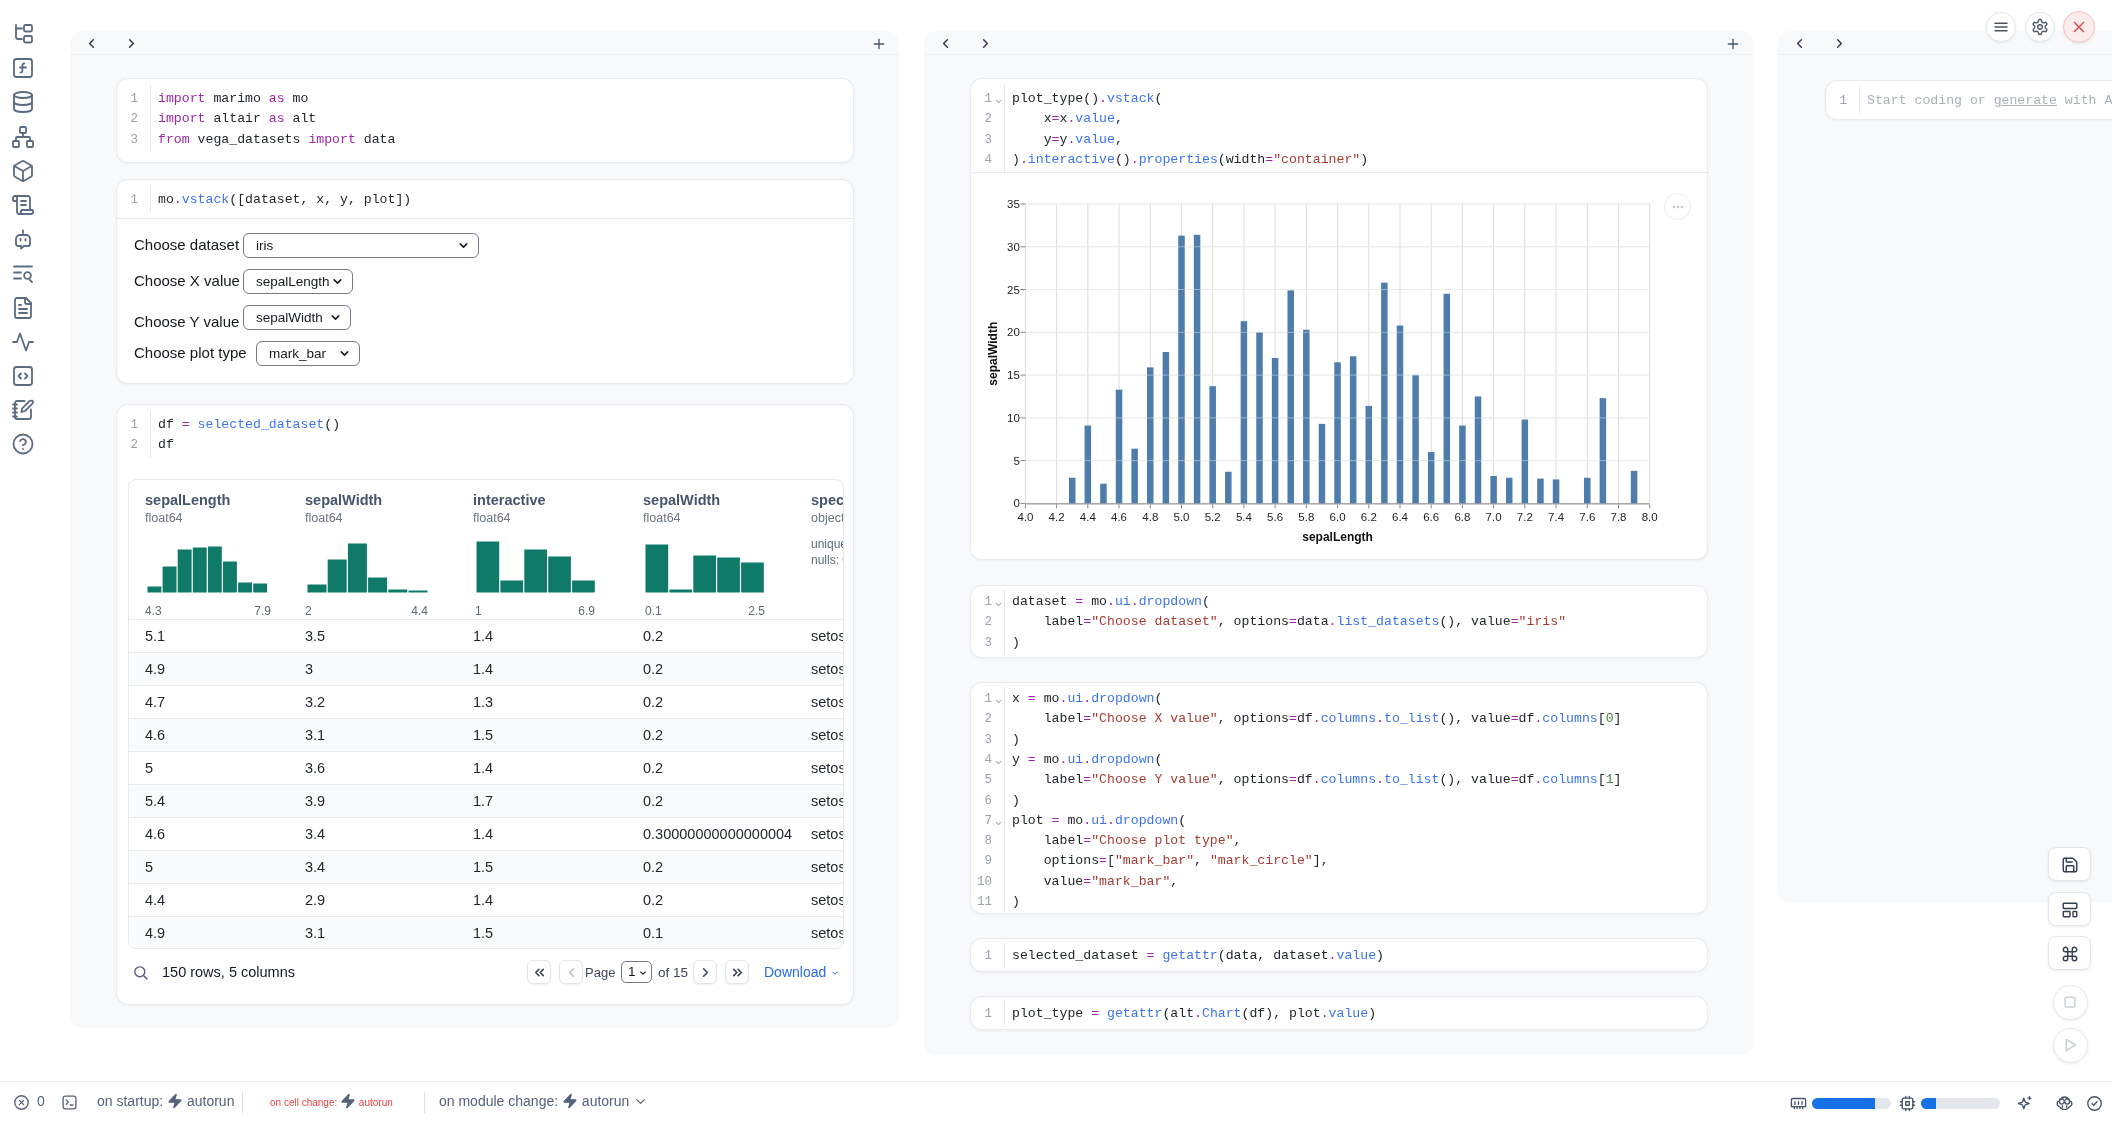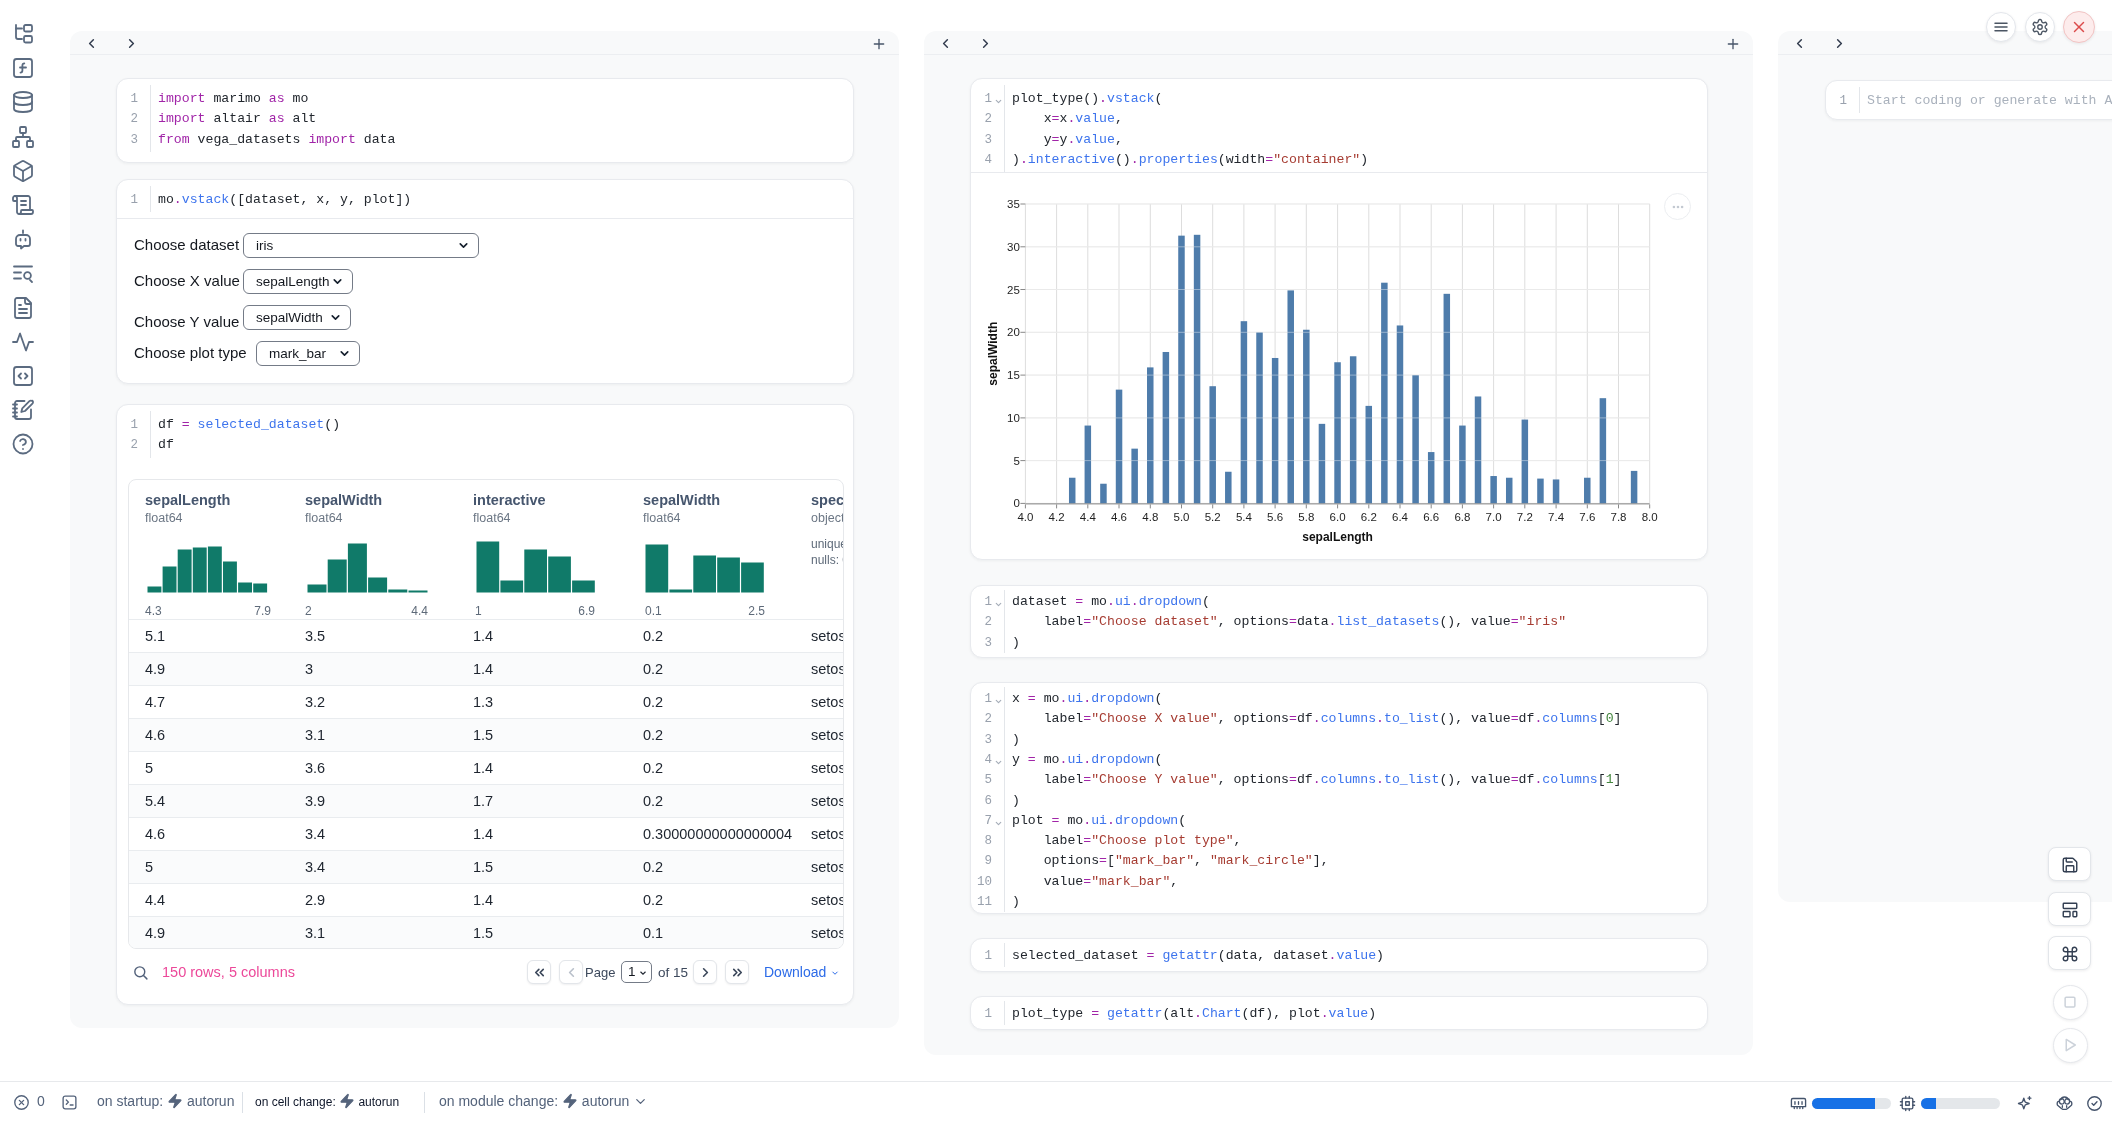--- a/index.html
+++ b/index.html
@@ -273,21 +273,21 @@
           <div class="abs tval" style="left:176px;top:8px">3.1</div>
           <div class="abs tval" style="left:344px;top:8px">1.5</div>
           <div class="abs tval" style="left:514px;top:8px">0.1</div>
           <div class="abs tval" style="left:682px;top:8px">setosa</div>
         </div>
       </div>
       <span class="abs" style="left:15px;top:559px"><svg width="17" height="17" viewBox="0 0 24 24" fill="none" stroke="#52617a" stroke-width="2" stroke-linecap="round" stroke-linejoin="round">
           <circle cx="11" cy="11" r="7"></circle>
           <path d="M21 21l-4.3-4.3"></path>
         </svg></span>
-      <div class="abs" style="left:45px;top:559px;font-size:14.5px;color:#ec4899">150 rows, 5 columns</div>
+      <div class="abs" style="left:45px;top:559px;font-size:14.5px;color:#0f172a">150 rows, 5 columns</div>
       <div class="pgbtn" style="left:410px;top:555px">
         <svg width="15" height="15" viewBox="0 0 24 24" fill="none" stroke="#3b475a" stroke-width="2.6" stroke-linecap="round" stroke-linejoin="round">
           <path d="m11 17-5-5 5-5"></path>
           <path d="m18 17-5-5 5-5"></path>
         </svg>
       </div>
       <div class="pgbtn" style="left:442px;top:555px">
         <svg width="15" height="15" viewBox="0 0 24 24" fill="none" stroke="#b9c0ca" stroke-width="2.6" stroke-linecap="round" stroke-linejoin="round">
           <path d="M15 18l-6-6 6-6"></path>
         </svg>
@@ -518,21 +518,21 @@
 <div class="colhead">
       <span class="abs" style="left:14px;top:5px"><svg width="15" height="15" viewBox="0 0 24 24" fill="none" stroke="#323c4e" stroke-width="2.4" stroke-linecap="round" stroke-linejoin="round">
           <path d="M15 18l-6-6 6-6"></path>
         </svg></span>
       <span class="abs" style="left:54px;top:5px"><svg width="15" height="15" viewBox="0 0 24 24" fill="none" stroke="#323c4e" stroke-width="2.4" stroke-linecap="round" stroke-linejoin="round">
           <path d="m9 18 6-6-6-6"></path>
         </svg></span>
     </div>
 <div class="cell" style="left:47px;top:49px;width:400px;height:40px">
       <div class="gb" style="top:6px;height:26.3px"></div>
-      <div class="cl" style="top:10px"><span class="no">1</span><span class="tx"><span style="color:#a9b1bc">Start coding or <span style="">generate</span> with AI</span></span></div>
+      <div class="cl" style="top:10px"><span class="no">1</span><span class="tx"><span style="color:#a9b1bc">Start coding or <span style="text-decoration:underline">generate</span> with AI</span></span></div>
     </div>
 </div>
 <div class="circbtn" style="left:1986px;top:12px;width:30px;height:30px;background:#fff;border-color:#e4e7ec">
     <span class="abs" style="left:5px;top:5px"><svg width="18" height="18" viewBox="0 0 24 24" fill="none" stroke="#4b5563" stroke-width="2" stroke-linecap="round" stroke-linejoin="round">
         <path d="M4 7h16"></path>
         <path d="M4 12h16"></path>
         <path d="M4 17h16"></path>
       </svg></span>
   </div>
 <div class="circbtn" style="left:2025px;top:12px;width:30px;height:30px;background:#fff;border-color:#e4e7ec">
@@ -585,21 +585,21 @@
 <div class="abs" style="left:37px;top:11px;font-size:14px;color:#54637b">0</div>
 <span class="abs" style="left:61px;top:12px"><svg width="17" height="17" viewBox="0 0 24 24" fill="none" stroke="#54637b" stroke-width="1.9" stroke-linecap="round" stroke-linejoin="round">
         <rect x="3" y="3" width="18" height="18" rx="3"></rect>
         <path d="M7.5 8.5 10.5 11.5 7.5 14.5"></path>
         <path d="M13 15.5h4"></path>
       </svg></span>
 <div class="abs" style="left:97px;top:11px;font-size:14px;color:#54637b">on startup: <svg width="16" height="16" viewBox="0 0 24 24" fill="#54637b" stroke="#54637b" stroke-width="1.6" stroke-linecap="round" stroke-linejoin="round" style="vertical-align:-3px">
         <path d="M4 14a1 1 0 0 1-.78-1.63l9.9-10.2a.5.5 0 0 1 .86.46l-1.92 6.02A1 1 0 0 0 13 10h7a1 1 0 0 1 .78 1.63l-9.9 10.2a.5.5 0 0 1-.86-.46l1.92-6.02A1 1 0 0 0 11 14z"></path>
       </svg> autorun</div>
 <div class="abs" style="left:242px;top:10px;width:1px;height:21px;background:#dbe0e6"></div>
-<div class="abs" style="left:255px;top:11px;font-size:12px;color:#0f172a">on cell change: <svg width="16" height="16" viewBox="0 0 24 24" fill="#54637b" stroke="#54637b" stroke-width="1.6" stroke-linecap="round" stroke-linejoin="round" style="vertical-align:-3px">
+<div class="abs" style="left:270px;top:11px;font-size:10px;color:#ef4444">on cell change: <svg width="16" height="16" viewBox="0 0 24 24" fill="#54637b" stroke="#54637b" stroke-width="1.6" stroke-linecap="round" stroke-linejoin="round" style="vertical-align:-3px">
         <path d="M4 14a1 1 0 0 1-.78-1.63l9.9-10.2a.5.5 0 0 1 .86.46l-1.92 6.02A1 1 0 0 0 13 10h7a1 1 0 0 1 .78 1.63l-9.9 10.2a.5.5 0 0 1-.86-.46l1.92-6.02A1 1 0 0 0 11 14z"></path>
       </svg> autorun</div>
 <div class="abs" style="left:424px;top:10px;width:1px;height:21px;background:#dbe0e6"></div>
 <div class="abs" style="left:439px;top:11px;font-size:14px;color:#54637b">on module change: <svg width="16" height="16" viewBox="0 0 24 24" fill="#54637b" stroke="#54637b" stroke-width="1.6" stroke-linecap="round" stroke-linejoin="round" style="vertical-align:-3px">
         <path d="M4 14a1 1 0 0 1-.78-1.63l9.9-10.2a.5.5 0 0 1 .86.46l-1.92 6.02A1 1 0 0 0 13 10h7a1 1 0 0 1 .78 1.63l-9.9 10.2a.5.5 0 0 1-.86-.46l1.92-6.02A1 1 0 0 0 11 14z"></path>
       </svg> autorun <svg width="15" height="15" viewBox="0 0 24 24" fill="none" stroke="#54637b" stroke-width="2" stroke-linecap="round" stroke-linejoin="round" style="vertical-align:-3px">
         <path d="M6 9l6 6 6-6"></path>
       </svg></div>
 <span class="abs" style="left:1790px;top:13px"><svg width="17" height="17" viewBox="0 0 24 24" fill="none" stroke="#44536b" stroke-width="1.9" stroke-linecap="round" stroke-linejoin="round">
         <path d="M6 19v-2.5"></path>

